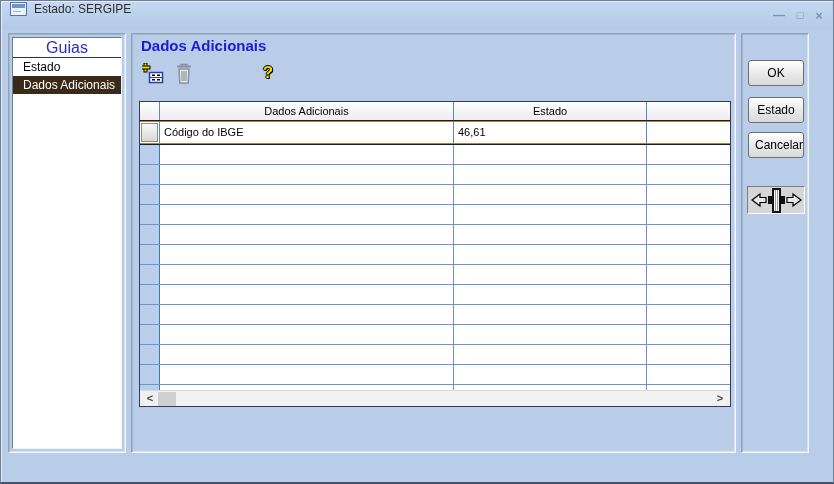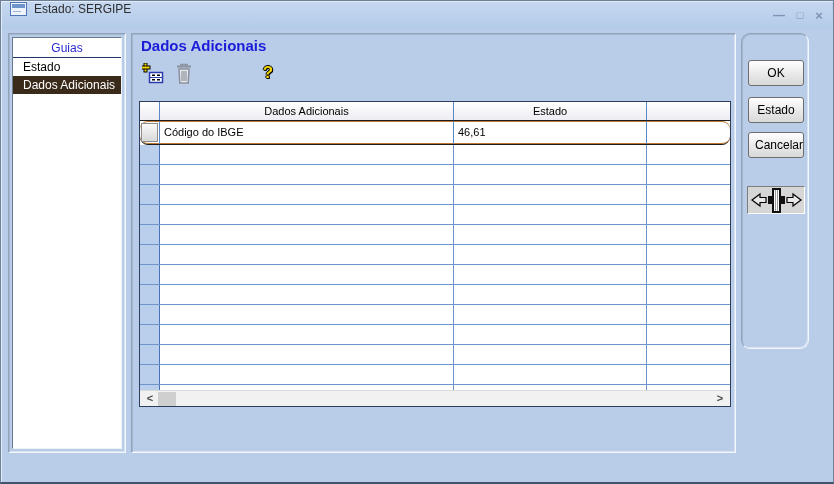--- a/index.html
+++ b/index.html
@@ -40,21 +40,21 @@
   }
 
   
   .sidebar { left:7px; top:32px; width:118px; height:420px; }
   .listbox {
     position:absolute; inset:3px; background:#ffffff;
     border:1px solid; border-color:#6a7c92 #eef3f9 #eef3f9 #6a7c92;
   }
   .guias-header {
     height:20px; line-height:20px; text-align:center;
-    color:#2a2ad0; font-size:12px;
+    color:#2a2ad0; font-size:16px;
     border-bottom:1px solid #1f3668;
   }
   .sb-item { height:18px; line-height:18px; padding-left:10px; font-size:12px; color:#000; cursor:default; white-space:nowrap; }
   .sb-item.selected { background:#3a2a1a; color:#ffffff; }
 
   
   .main { left:130px; top:32px; width:605px; height:420px; }
   .main-title { position:absolute; left:9px; top:3px; font-size:15px; font-weight:bold; color:#1b1bd8; }
   .toolbar { position:absolute; left:10px; top:29px; height:22px; }
   .tb-icon { position:absolute; top:0; width:22px; height:22px; cursor:default; }
@@ -77,42 +77,42 @@
   .c3  { flex:1; }
 
   .grid-header { height:19px; background:linear-gradient(#ffffff,#ececf2);
     border-bottom:1px solid #1d1d1d; }
   .grid-header .cell { font-size:11px; color:#000; text-align:center; line-height:18px;
     border-right:1px solid #5b87c5; }
   .grid-header .c3 { border-right:none; }
 
   .row-selected { height:24px; background:#fff;
     border-bottom:1px solid #1d1d1d;
-    box-shadow: inset 0 1px 0 #c07830, inset 0 -1px 0 #c07830; border-radius: 8px; }
+    box-shadow: inset 0 1px 0 #c07830, inset 0 -1px 0 #c07830; }
   .row-selected .cell { font-size:11px; line-height:23px; padding-left:4px;
     border-right:1px solid #5b87c5; }
   .row-selected .c3 { border-right:none; }
   .row-selected .sel { padding:0; }
   .sel-btn { margin:2px 1px; width:17px; height:19px;
     background:linear-gradient(180deg,#fafafa,#d8d8d8);
     border:1px solid #8c8c8c; }
 
   .erow { height:20px; border-bottom:1px solid #6f94cc; }
   .erow .sel { background:#b9cfec; border-right:1px solid #4a72b8; }
   .erow .c1, .erow .c2 { border-right:1px solid #6f94cc; }
 
   .hscroll { position:absolute; left:0; right:0; bottom:0; height:16px;
     background:#f1f1f1; border-top:1px solid #d9d9d9; }
   .hs-arrow { position:absolute; top:0; width:16px; height:16px; text-align:center;
     line-height:15px; font-size:11px; font-weight:bold; color:#4a4a4a; }
   .hs-left { left:2px; } .hs-right { right:2px; }
   .hs-thumb { position:absolute; left:18px; top:1px; width:18px; height:14px; background:#cfcfcf; }
 
   
-  .actions { left:740px; top:32px; width:68px; height:316px;border-radius:9px; }
+  .actions { left:740px; top:32px; width:68px; height:420px; }
   .btn { position:absolute; left:6px; width:56px; height:26px;
     background:linear-gradient(180deg,#ffffff 0%,#ececec 45%,#d9d9d9 100%);
     border:1px solid #6e6e6e; border-radius:3px;
     font-size:12px; color:#000; text-align:center; line-height:24px; cursor:default; }
   .btn-ok { top:26px; } .btn-apply { top:63px; } .btn-cancel { top:98px;text-align:right; }
 
   .navigator { position:absolute; left:5px; top:152px; width:58px; height:28px;
     background:#d6d6d6; border:1px solid; border-color:#7e7e7e #ffffff #ffffff #7e7e7e;
     display:flex; align-items:center; justify-content:space-between; padding:0 2px; }
   .nav-arrow { width:18px; height:16px; flex:none; }

